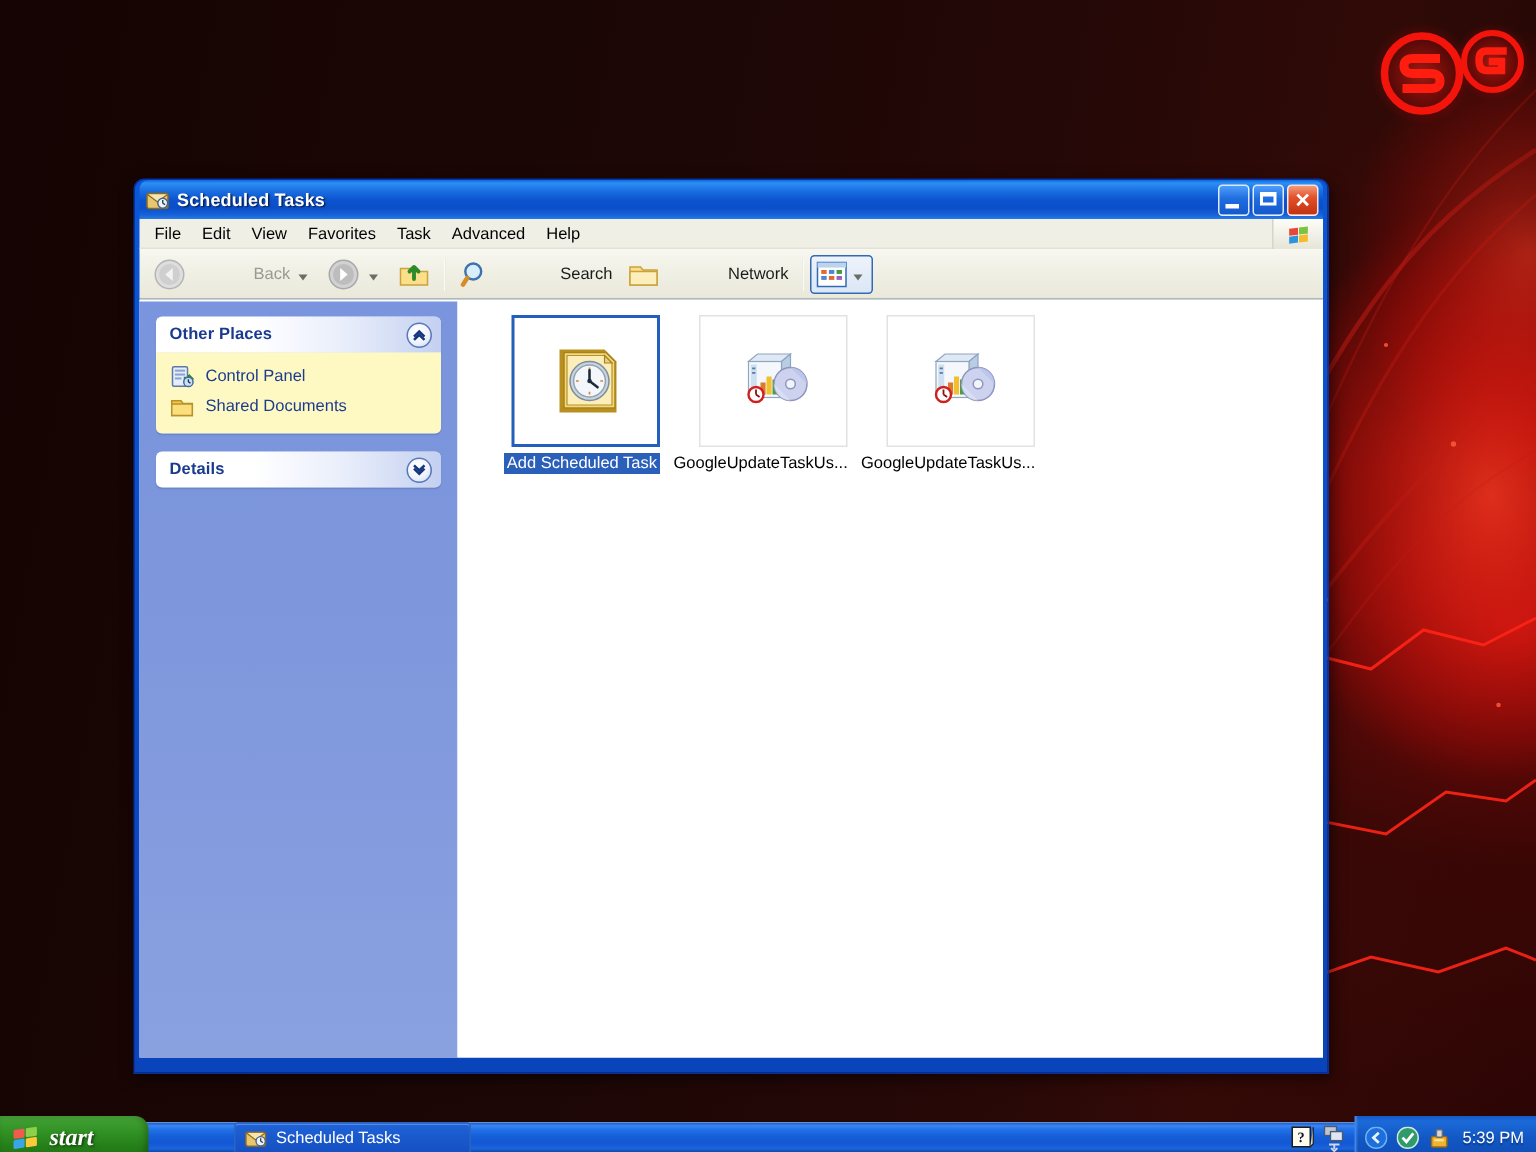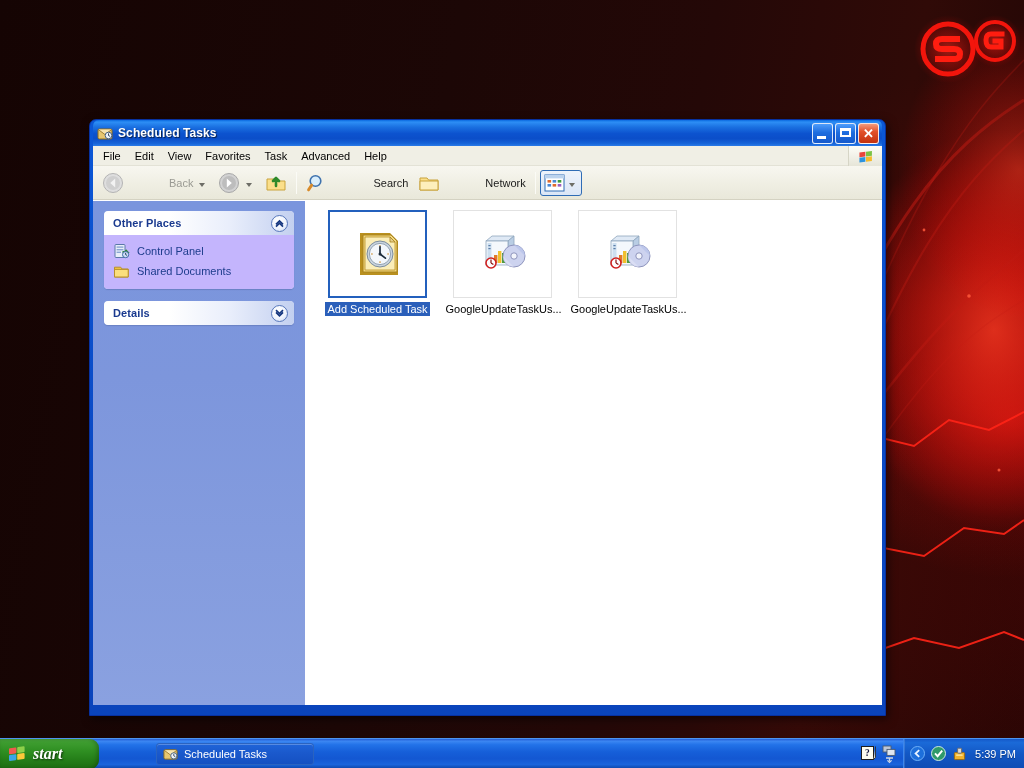--- a/index.html
+++ b/index.html
@@ -192,21 +192,21 @@
   }
   .chev {
     margin-left: auto;
     width: 17px; height: 17px; border-radius: 50%;
     background: radial-gradient(circle at 40% 32%, #ffffff 0%, #f0f4fd 55%, #c9d6ef 100%);
     border: 1px solid #5878bb;
     display: flex; align-items: center; justify-content: center;
     cursor: default;
   }
   .chev svg { display: block; }
-  .panel-body { padding: 6px 0 8px 0; background: #c4b5fd; }
+  .panel-body { padding: 6px 0 8px 0; background: #fef9c3; }
   .place {
     display: flex; align-items: center;
     height: 20px; padding-left: 9px;
     gap: 7px; cursor: default;
   }
   .place .pico { width: 17px; height: 17px; flex: 0 0 17px; }
   .place .ptxt {
     font-size: 11px; color: #1d3c8c;
   }
   .panel.collapsed .panel-head { border-radius: 4px; }
@@ -216,21 +216,21 @@
     flex: 1 1 auto;
     background: #fff;
     padding: 8px 0 0 10px;
     display: flex; flex-wrap: wrap;
     align-content: flex-start;
     gap: 0;
   }
   .tile {
     width: 125px; height: 115px;
     display: flex; flex-direction: column;
-    align-items: center;
+    align-items: flex-end;
     padding-top: 1px;
     cursor: default;
   }
   .tile .thumb {
     width: 99px; height: 88px;
     border: 1px solid #e2e2e2;
     display: flex; align-items: center; justify-content: center;
     background: #fff;
   }
   .tile.selected .thumb {
@@ -246,21 +246,21 @@
     text-align: center;
   }
   .tile.selected .cap {
     background: #2a5fba; color: #fff;
   }
 
   
   #taskbar {
     position: absolute;
     left: 0; bottom: 0;
-    width: 1024px; height: 30px;
+    width: 1024px; height: 20px;
     background: linear-gradient(180deg,
       #1f63d8 0%, #2d7ff0 9%, #1a6ae4 18%,
       #1359d8 40%, #1croll 0%, #1255d2 62%, #1a63da 85%, #0d45a8 100%);
     background: linear-gradient(180deg,#255fd6 0%, #3b86f2 8%, #2272e8 20%, #165fd9 44%, #1357d2 68%, #1a64dc 88%, #0f4ab0 100%);
     border-top: 1px solid #4d94f0;
     display: flex; align-items: center;
   }
   #startbtn {
     position: relative;
     width: 99px; height: 30px;

